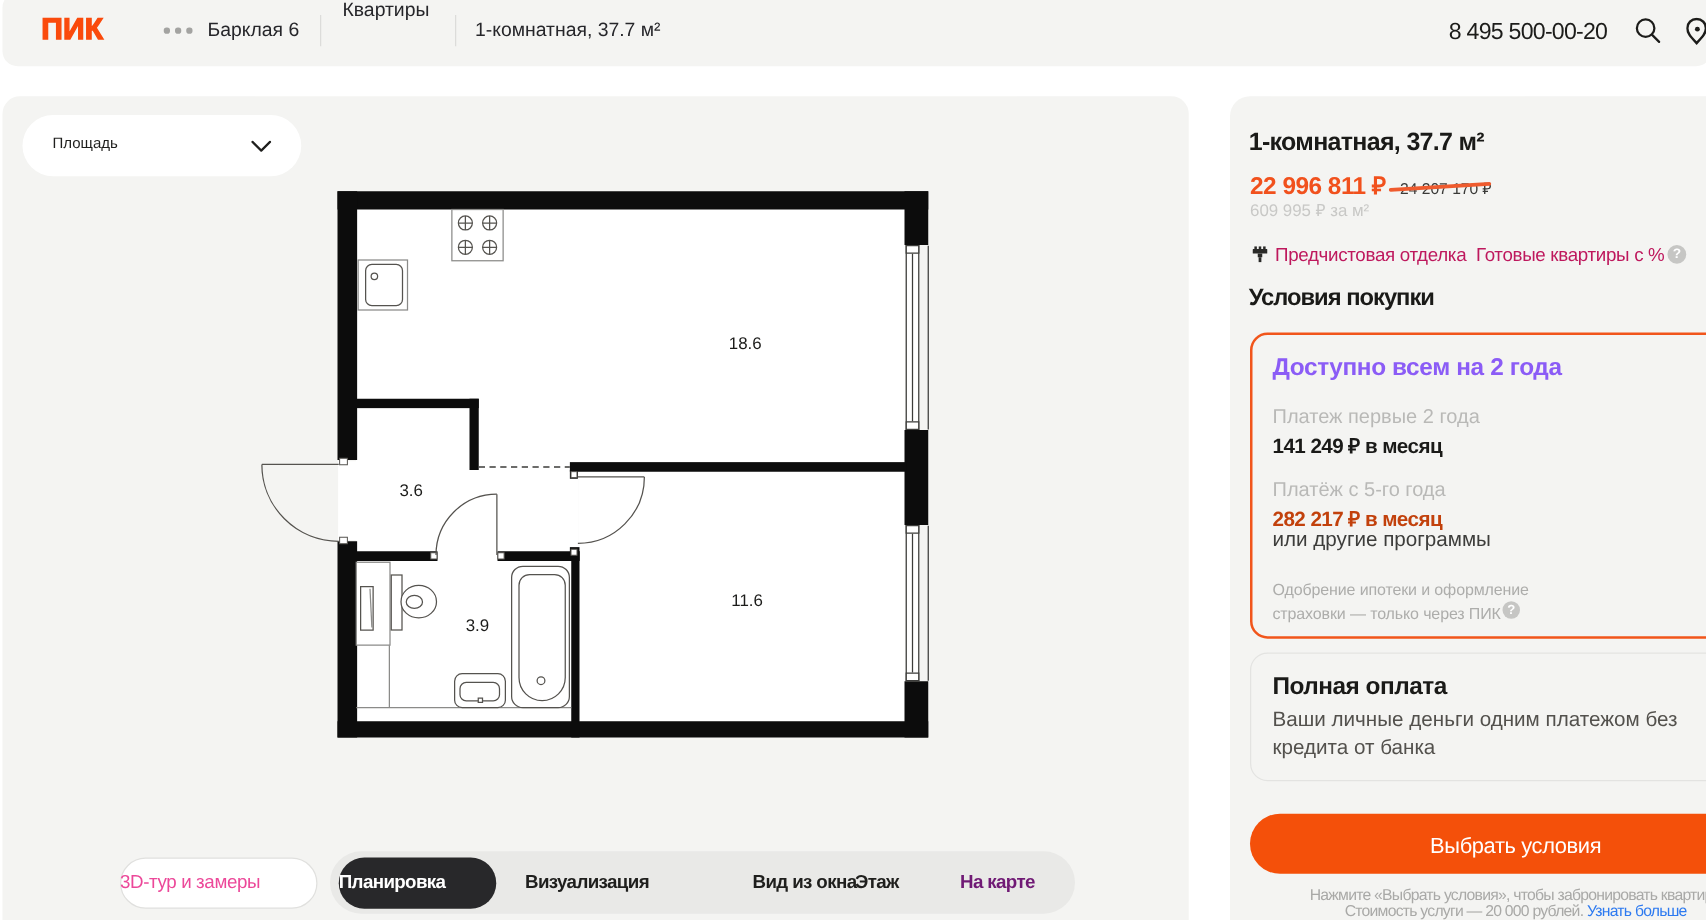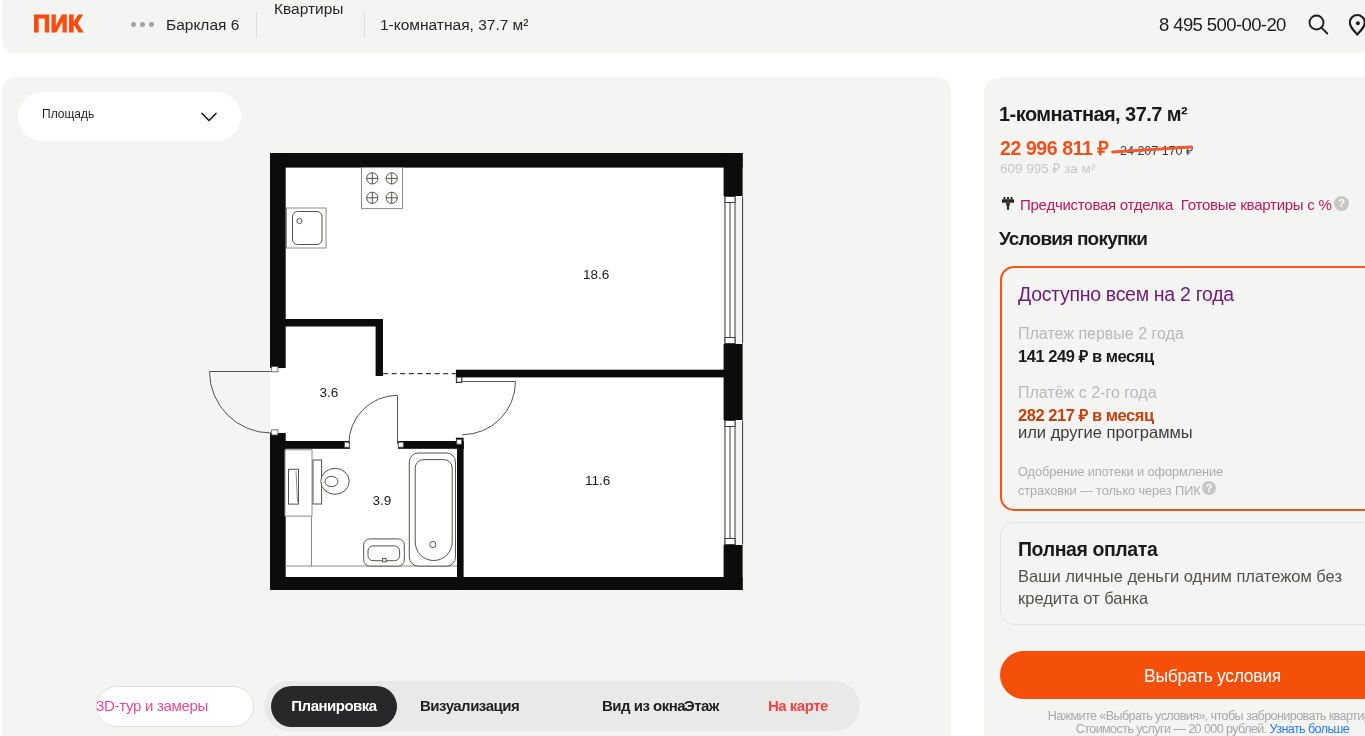--- a/index.html
+++ b/index.html
@@ -201,29 +201,29 @@
     <text x="372.5" y="505">3.9</text>
   </g>
 </svg>
 
 <div class="abs" style="left:96px; top:686px; width:158px; height:41px; background:#fff; border:1px solid #e0e0de; border-radius:21px;"></div>
 <div class="abs" style="left:96px; top:696.5px; width:158px; text-align:left; font-size:15px; color:#ec4899; letter-spacing:-0.3px;">3D-тур и замеры</div>
 
 <div class="abs" style="left:264px; top:681px; width:596px; height:50px; background:#e9e9e7; border-radius:25px;"></div>
 
 <div class="abs" style="left:271px; top:686px; width:126px; height:41px; background:#28282a; border-radius:21px;"></div>
-<div class="abs" style="left:271px; top:696.5px; width:126px; text-align:center; font-size:15px; font-weight:700; color:#fff; letter-spacing:-0.5px;">Планировка</div>
+<div class="abs" style="left:271px; top:696.5px; width:126px; font-size:15px; font-weight:700; color:#fff; letter-spacing:-0.5px;">Планировка</div>
 
 <div class="abs" style="left:420px; top:696.5px; font-size:15px; font-weight:700; color:#1f1f1d; letter-spacing:-0.5px;">Визуализация</div>
 
 <div class="abs" style="left:562px; top:696.5px; font-size:15px; font-weight:700; color:#1f1f1d; letter-spacing:-0.5px;margin-left:40px;">Вид из окна</div>
 
 <div class="abs" style="left:684px; top:696.5px; font-size:15px; font-weight:700; color:#1f1f1d; letter-spacing:-0.5px;">Этаж</div>
 
-<div class="abs" style="left:768px; top:696.5px; font-size:15px; font-weight:700; color:#ef4444; letter-spacing:-0.5px;">На карте</div>
+<div class="abs" style="left:768px; top:696.5px; font-size:15px; font-weight:700; color:#701a75; letter-spacing:-0.5px;">На карте</div>
 
 <div class="abs" style="left:984px; top:77px; width:441px; height:680px; background:#f4f4f2; border-radius:16px;"></div>
 
 <div class="abs" style="left:999px; top:103px; font-size:20px; font-weight:700; color:#1a1a18; letter-spacing:-0.55px;">1-комнатная, 37.7 м²</div>
 
 <div class="abs" style="left:1000px; top:134px; font-size:19.5px; font-weight:800; color:#f1511d; letter-spacing:-0.4px;">22 996 811 ₽</div>
 
 <div class="abs" style="left:1120px; top:142px; font-size:12.5px; color:#3a3a38;">24 207 170 ₽</div>
 
 <div class="abs" style="left:1111px; top:148.3px; width:82px; height:2.6px; background:#ef5b2e; border-radius:2px; transform:rotate(-3.6deg);"></div>
@@ -240,27 +240,27 @@
 </svg>
 
 <div class="abs" style="left:1020px; top:196px; font-size:15px; color:#be185d; letter-spacing:-0.25px;">Предчистовая отделка&nbsp; Готовые квартиры с %</div>
 
 <div class="abs" style="left:1334px; top:196px; width:15px; height:15px; border-radius:50%; background:#c6c6c4; color:#fff; font-size:11px; font-weight:700; text-align:center; line-height:15px;">?</div>
 
 <div class="abs" style="left:999px; top:227.5px; font-size:19px; font-weight:700; color:#1a1a18; letter-spacing:-0.8px;">Условия покупки</div>
 
 <div class="abs" style="left:1000px; top:266px; width:425px; height:245px; border:2px solid #f1551b; border-radius:14px;"></div>
 
-<div class="abs" style="left:1018px; top:283px; font-size:19.5px; font-weight:400; color:#701a75; letter-spacing:-0.3px;">Доступно всем на 2 года</div>
+<div class="abs" style="left:1018px; top:283px; font-size:19.5px; font-weight:700; color:#8b5cf6; letter-spacing:-0.3px;">Доступно всем на 2 года</div>
 
 <div class="abs" style="left:1018px; top:325px; font-size:16px; color:#b9b9b7;">Платеж первые 2 года</div>
 
 <div class="abs" style="left:1018px; top:343.5px; font-size:16.5px; font-weight:700; color:#1a1a18; letter-spacing:-0.45px;">141 249 ₽ в месяц</div>
 
-<div class="abs" style="left:1018px; top:384px; font-size:16px; color:#b9b9b7;">Платёж с 2-го года</div>
+<div class="abs" style="left:1018px; top:384px; font-size:16px; color:#b9b9b7;">Платёж с 5-го года</div>
 
 <div class="abs" style="left:1018px; top:402.5px; font-size:16.5px; font-weight:700; color:#c2410c; letter-spacing:-0.45px;">282 217 ₽ в месяц</div>
 
 <div class="abs" style="left:1018px; top:423px; font-size:16.5px; color:#3d3d3b;text-align:right;">или другие программы</div>
 
 <div class="abs" style="left:1018px; top:461.5px; font-size:12.8px; color:#adadab; line-height:19px; letter-spacing:-0.1px;">Одобрение ипотеки и оформление<br>страховки — только через ПИК</div>
 
 <div class="abs" style="left:1202px; top:481px; width:14px; height:14px; border-radius:50%; background:#c6c6c4; color:#fff; font-size:10.5px; font-weight:700; text-align:center; line-height:14px;">?</div>
 
 <div class="abs" style="left:1000px; top:522px; width:425px; height:103px; border:1px solid #e3e3e1; border-radius:14px;"></div>

